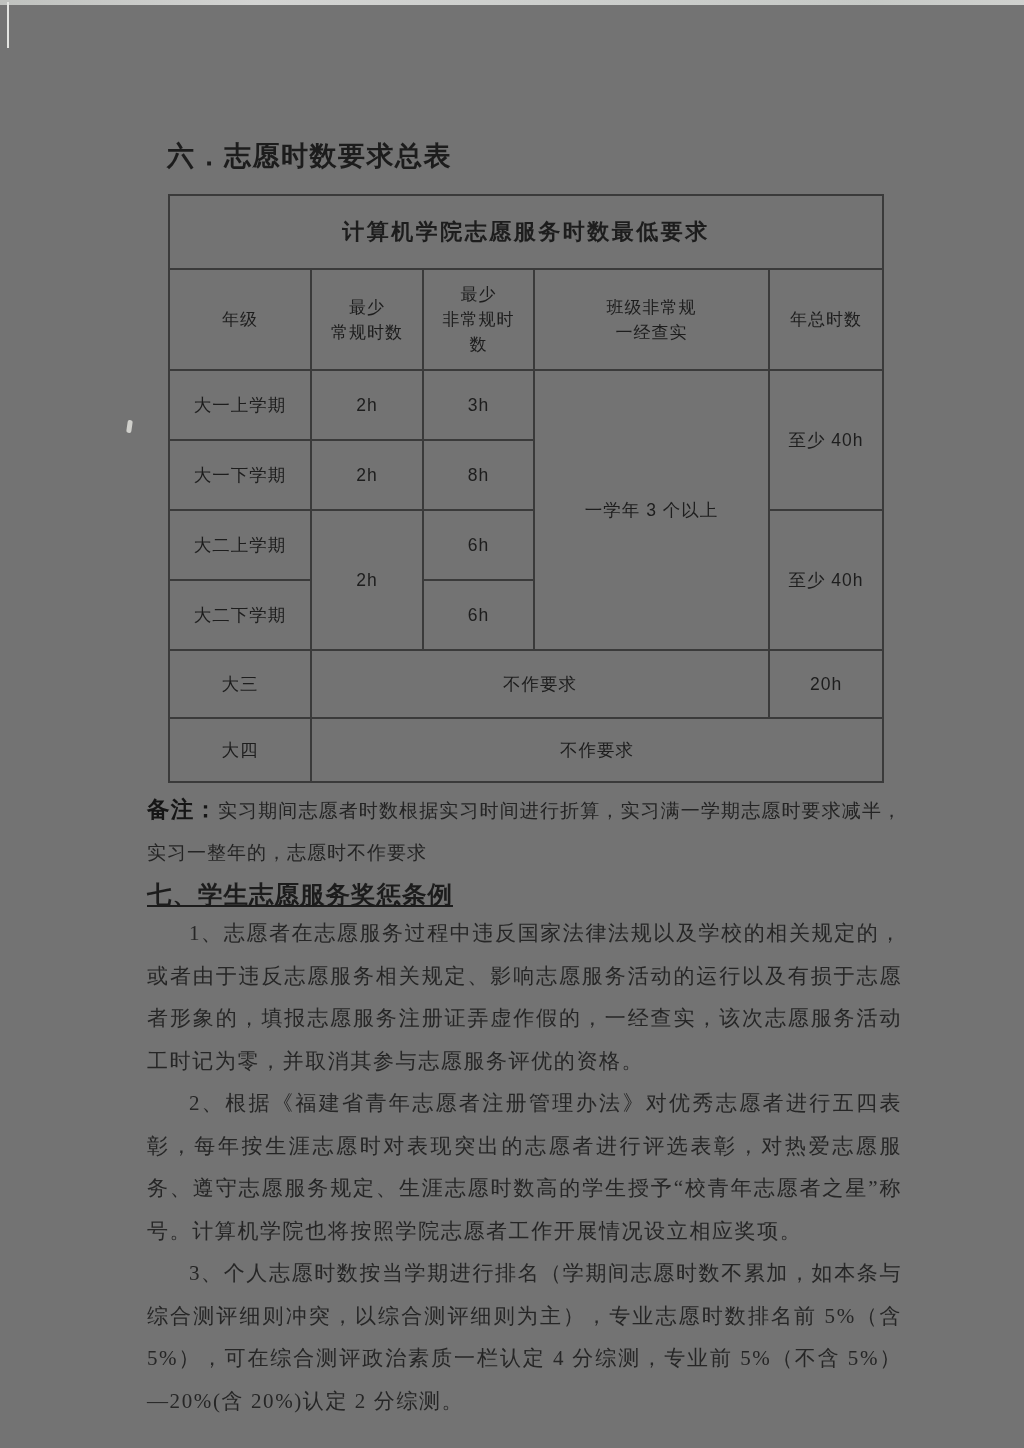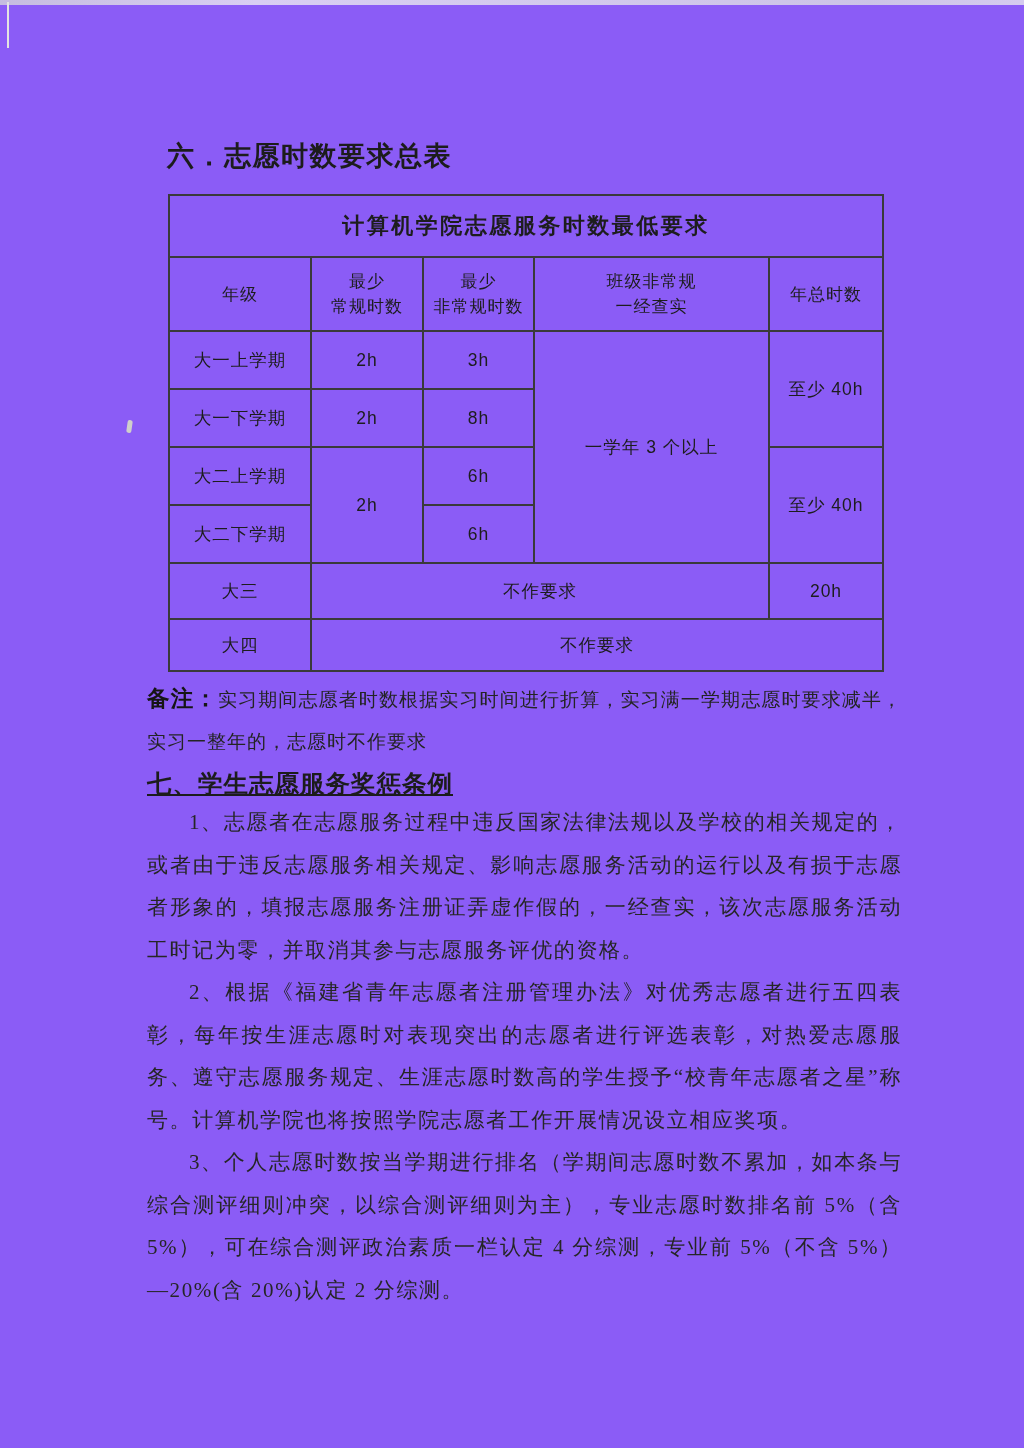--- a/index.html
+++ b/index.html
@@ -1,18 +1,18 @@
 <!DOCTYPE html>
 <html><head>
 <meta charset="utf-8">
 <style>
   html,body { margin:0; padding:0; background:#ffffff; }
   .page {
     position:relative; width:1024px; height:1448px;
-    background:#8b5cf6; overflow:hidden;
+    background:#737373; overflow:hidden;
     font-family:"Liberation Sans", sans-serif; color:#222;
   }
   
   .scan-top {
     position:absolute; top:0; left:0; width:1024px; height:5px;
     background:linear-gradient(to right,#d9dcd8,#f3f4f2 25%,#e9ece9 60%,#e2e6e2 85%,#eef0ed);
     opacity:.75;
   }
   .scan-left { position:absolute; top:2px; left:7px; width:2px; height:46px; background:#e3e4e1; }
   .scan-dash { position:absolute; left:127px; top:420px; width:5px; height:13px; background:#cfcfcb; transform:rotate(8deg); border-radius:2px; }
@@ -27,21 +27,21 @@
     margin:4px 0 0 0; font-size:24.5px; font-weight:bold;
     letter-spacing:1px; color:#1c1c1c; line-height:34px;text-decoration:underline;
   }
 
   table.req {
     margin:20px 0 0 21px; width:714px;
     border-collapse:collapse; table-layout:fixed;
   }
   table.req td {
     border:2px solid #3a3a3a; text-align:center; vertical-align:middle;
-    padding:6px; font-size:17.5px; letter-spacing:1px; color:#1d1d1d;
+    padding:12px; font-size:17.5px; letter-spacing:1px; color:#1d1d1d;
   }
   tr.rt td { height:48px; font-size:22px; font-weight:bold; letter-spacing:2.5px; }
   tr.rh td { height:60px; font-size:17px; line-height:25px; }
   tr.rd td { height:44px; }
   tr.r5 td { height:42px;margin-left:32px; }
   tr.r6 td { height:38px; }
   .hl:empty { display:none; }
 
   .note {
     margin:6px 0 0 0; font-size:19px; line-height:42px;

